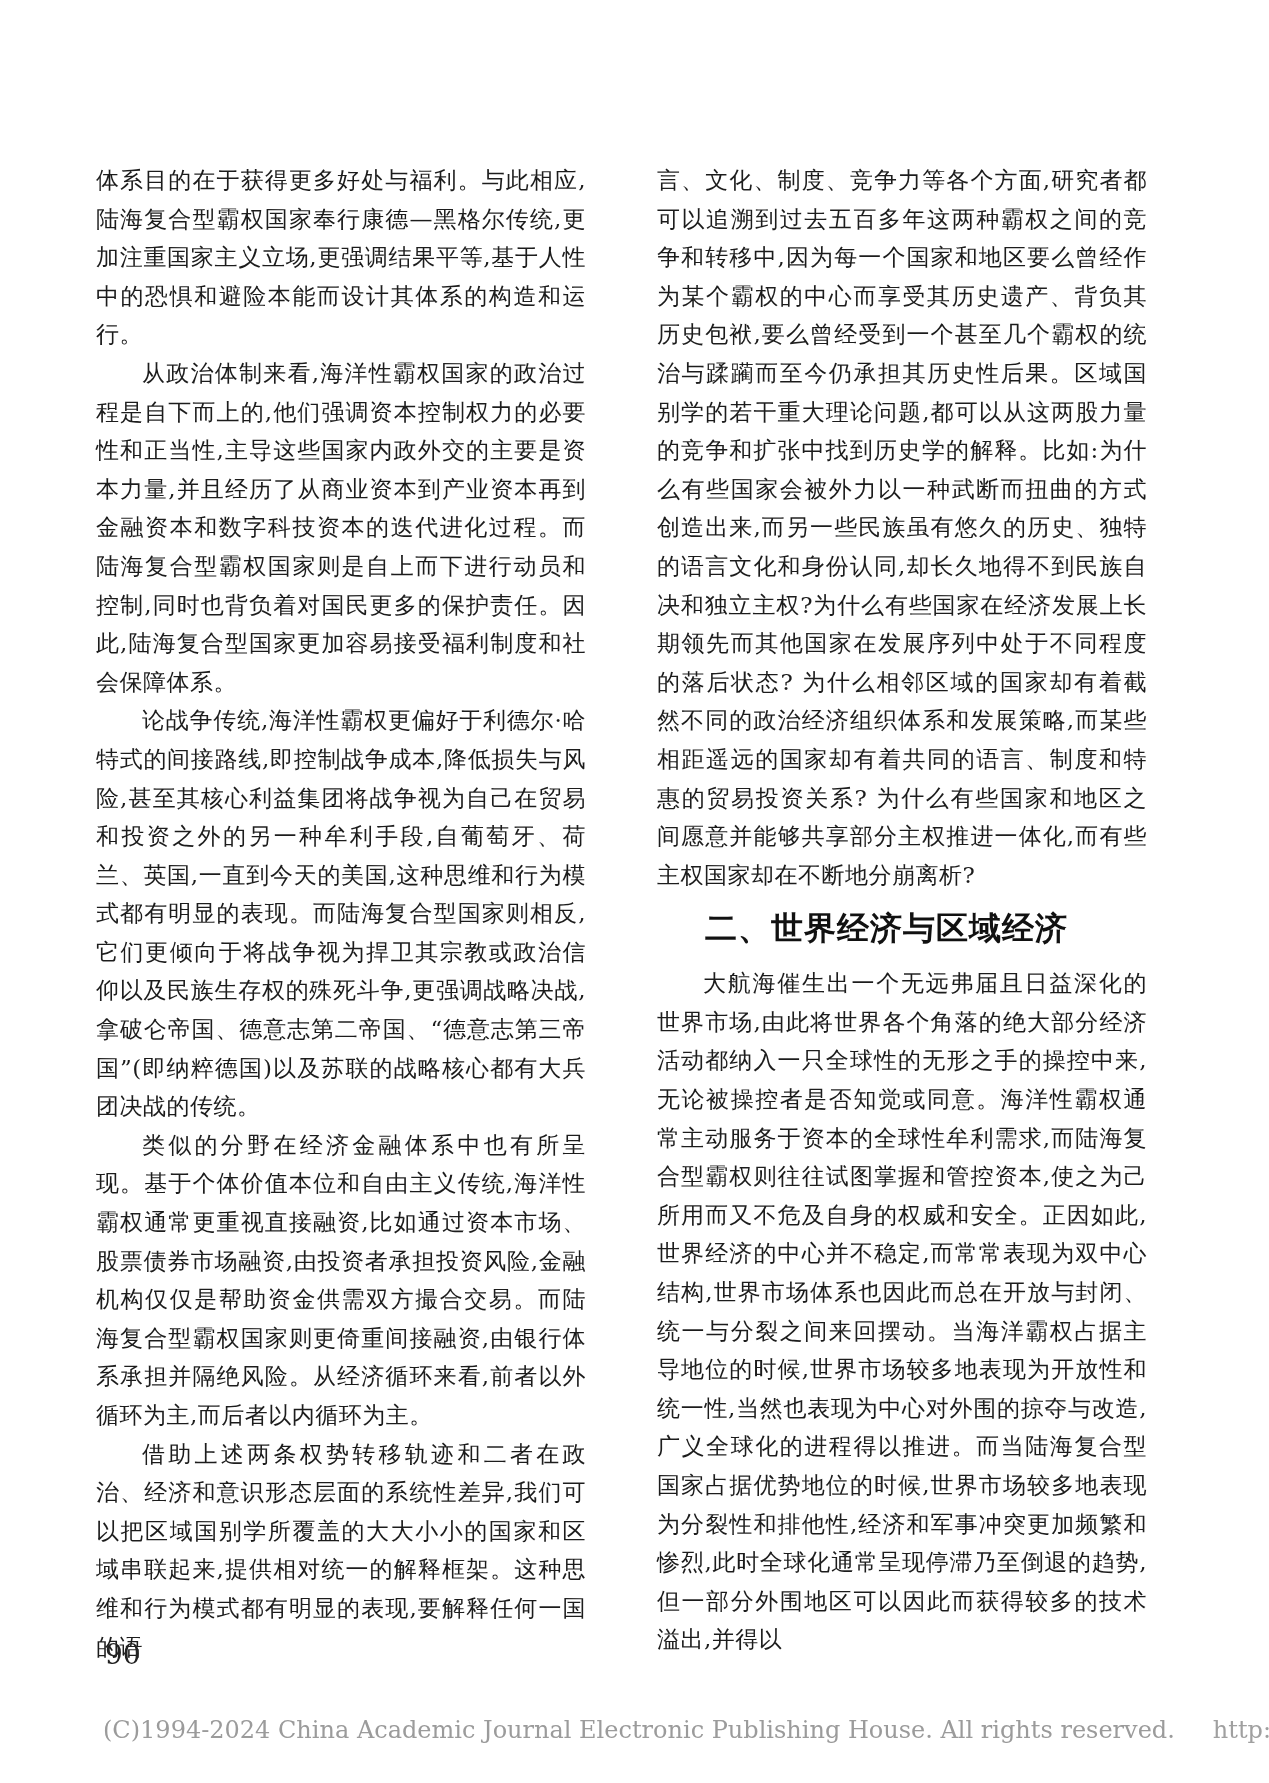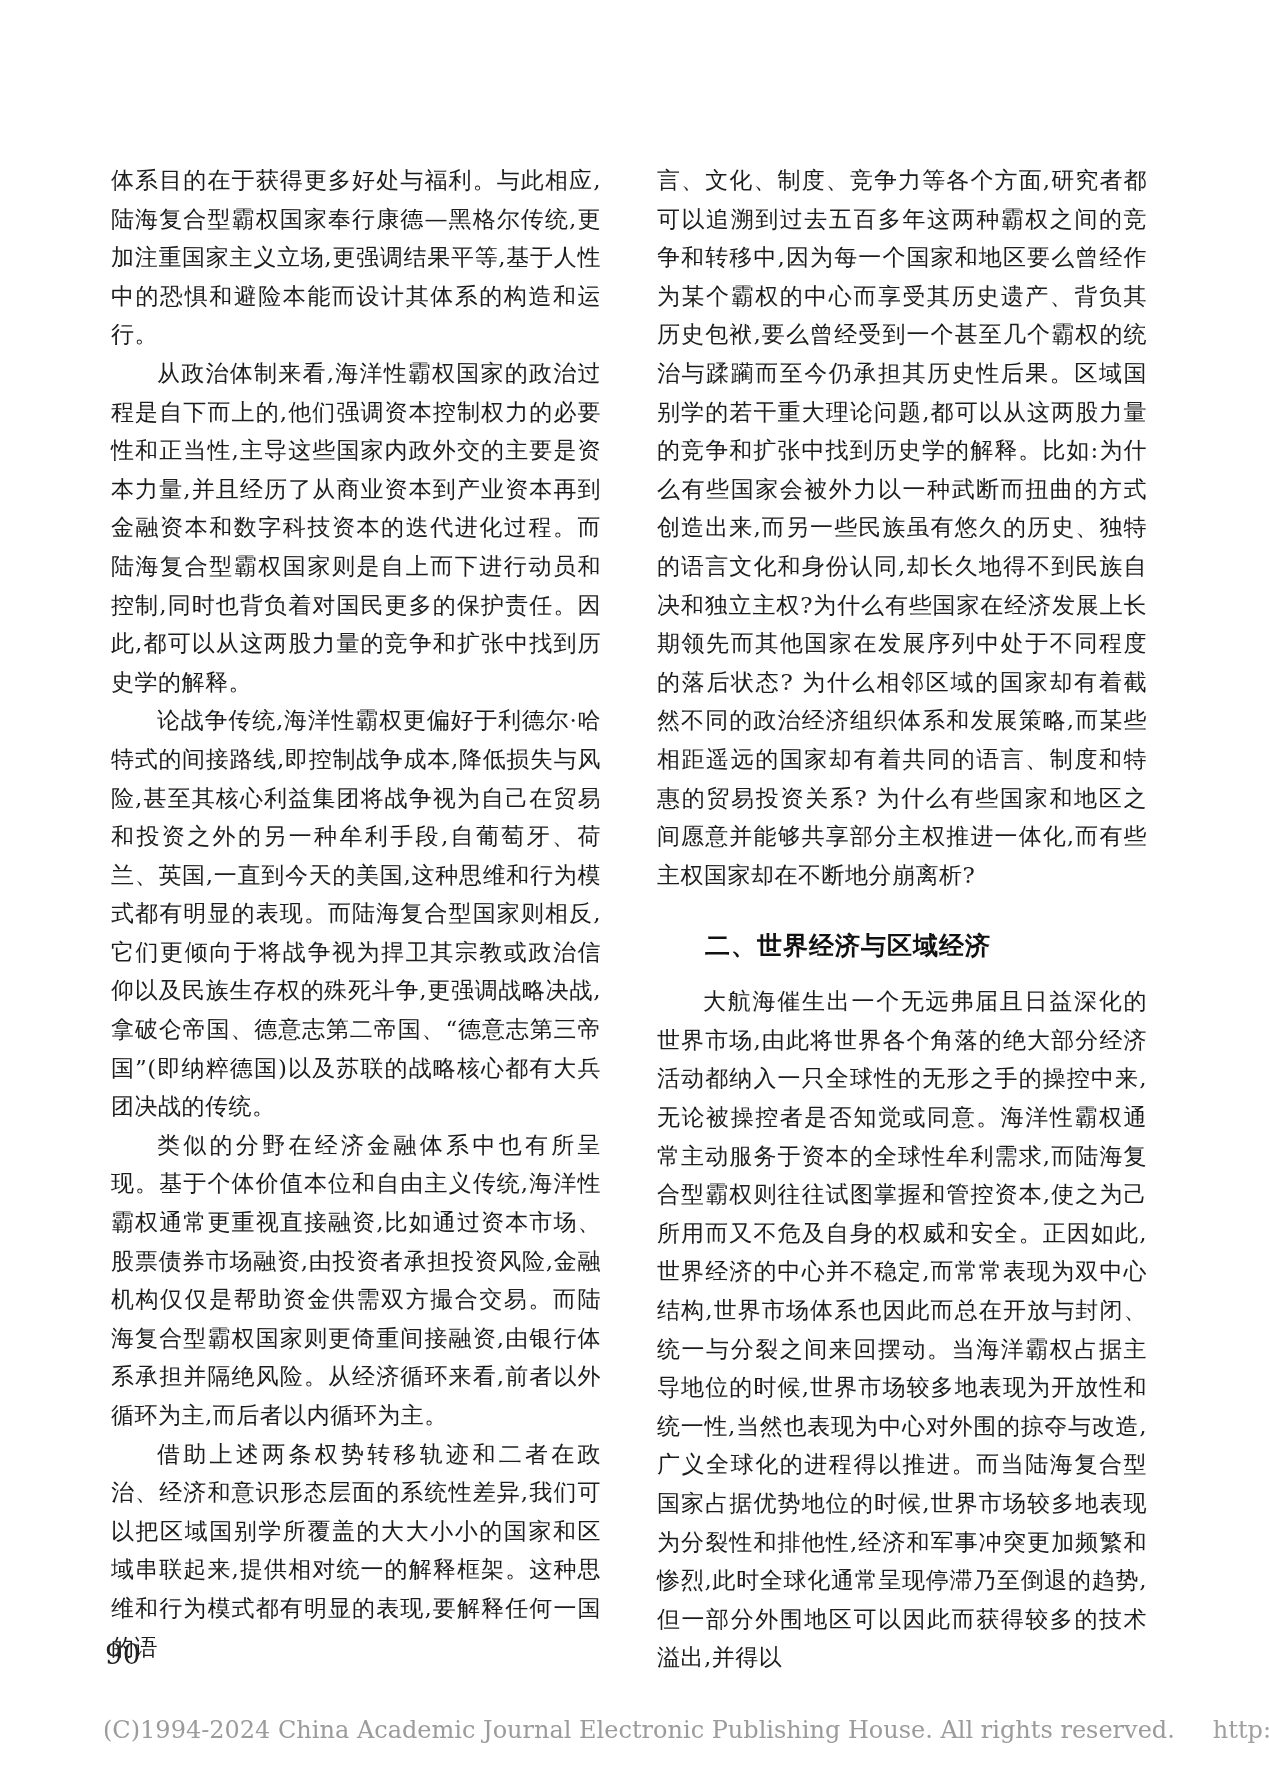--- a/index.html
+++ b/index.html
@@ -18,33 +18,33 @@
     position:absolute;
     top:161px;
     width:490px;
     color:#1c1c1c;
     font-size:23px;
     line-height:38.6px;
     text-align:justify;
     text-justify:inter-ideograph;
     letter-spacing:0.5px;
   }
-  .col-left{left:111px;}
+  .col-left{left:96px;}
   .col-right{left:657px;}
   .column p{
     margin:0;
     padding:0;
   }
   .column p.indent{text-indent:2em;}
   .section-heading{
-    margin:32px 0 16px 0;
+    margin:14px 0 16px 0;
     padding-left:48px;
     font-family:"DejaVu Sans","Liberation Sans",sans-serif;
     font-weight:bold;
-    font-size:25px;
+    font-size:32px;
     line-height:40px;
     color:#111111;
     text-align:left;
     letter-spacing:1px;
   }
   .page-number{
     position:absolute;
     left:105px;
     top:1638px;
     font-size:28px;
@@ -66,21 +66,21 @@
     color:#a0a0a0;
   }
 </style>
 </head>
 <body>
 
 <div class="page">
 
   <div class="column col-left">
     <p>体系目的在于获得更多好处与福利。与此相应,陆海复合型霸权国家奉行康德—黑格尔传统,更加注重国家主义立场,更强调结果平等,基于人性中的恐惧和避险本能而设计其体系的构造和运行。</p>
-    <p class="indent">从政治体制来看,海洋性霸权国家的政治过程是自下而上的,他们强调资本控制权力的必要性和正当性,主导这些国家内政外交的主要是资本力量,并且经历了从商业资本到产业资本再到金融资本和数字科技资本的迭代进化过程。而陆海复合型霸权国家则是自上而下进行动员和控制,同时也背负着对国民更多的保护责任。因此,都可以从这两股力量的竞争和扩张中找到历史学的解释。</p>
+    <p class="indent">从政治体制来看,海洋性霸权国家的政治过程是自下而上的,他们强调资本控制权力的必要性和正当性,主导这些国家内政外交的主要是资本力量,并且经历了从商业资本到产业资本再到金融资本和数字科技资本的迭代进化过程。而陆海复合型霸权国家则是自上而下进行动员和控制,同时也背负着对国民更多的保护责任。因此,陆海复合型国家更加容易接受福利制度和社会保障体系。</p>
     <p class="indent">论战争传统,海洋性霸权更偏好于利德尔·哈特式的间接路线,即控制战争成本,降低损失与风险,甚至其核心利益集团将战争视为自己在贸易和投资之外的另一种牟利手段,自葡萄牙、荷兰、英国,一直到今天的美国,这种思维和行为模式都有明显的表现。而陆海复合型国家则相反,它们更倾向于将战争视为捍卫其宗教或政治信仰以及民族生存权的殊死斗争,更强调战略决战,拿破仑帝国、德意志第二帝国、“德意志第三帝国”(即纳粹德国)以及苏联的战略核心都有大兵团决战的传统。</p>
     <p class="indent">类似的分野在经济金融体系中也有所呈现。基于个体价值本位和自由主义传统,海洋性霸权通常更重视直接融资,比如通过资本市场、股票债券市场融资,由投资者承担投资风险,金融机构仅仅是帮助资金供需双方撮合交易。而陆海复合型霸权国家则更倚重间接融资,由银行体系承担并隔绝风险。从经济循环来看,前者以外循环为主,而后者以内循环为主。</p>
     <p class="indent">借助上述两条权势转移轨迹和二者在政治、经济和意识形态层面的系统性差异,我们可以把区域国别学所覆盖的大大小小的国家和区域串联起来,提供相对统一的解释框架。这种思维和行为模式都有明显的表现,要解释任何一国的语</p>
   </div>
 
   <div class="column col-right">
     <p>言、文化、制度、竞争力等各个方面,研究者都可以追溯到过去五百多年这两种霸权之间的竞争和转移中,因为每一个国家和地区要么曾经作为某个霸权的中心而享受其历史遗产、背负其历史包袱,要么曾经受到一个甚至几个霸权的统治与蹂躏而至今仍承担其历史性后果。区域国别学的若干重大理论问题,都可以从这两股力量的竞争和扩张中找到历史学的解释。比如:为什么有些国家会被外力以一种武断而扭曲的方式创造出来,而另一些民族虽有悠久的历史、独特的语言文化和身份认同,却长久地得不到民族自决和独立主权?为什么有些国家在经济发展上长期领先而其他国家在发展序列中处于不同程度的落后状态? 为什么相邻区域的国家却有着截然不同的政治经济组织体系和发展策略,而某些相距遥远的国家却有着共同的语言、制度和特惠的贸易投资关系? 为什么有些国家和地区之间愿意并能够共享部分主权推进一体化,而有些主权国家却在不断地分崩离析?</p>
     <h2 class="section-heading">二、世界经济与区域经济</h2>
     <p class="indent">大航海催生出一个无远弗届且日益深化的世界市场,由此将世界各个角落的绝大部分经济活动都纳入一只全球性的无形之手的操控中来,无论被操控者是否知觉或同意。海洋性霸权通常主动服务于资本的全球性牟利需求,而陆海复合型霸权则往往试图掌握和管控资本,使之为己所用而又不危及自身的权威和安全。正因如此,世界经济的中心并不稳定,而常常表现为双中心结构,世界市场体系也因此而总在开放与封闭、统一与分裂之间来回摆动。当海洋霸权占据主导地位的时候,世界市场较多地表现为开放性和统一性,当然也表现为中心对外围的掠夺与改造,广义全球化的进程得以推进。而当陆海复合型国家占据优势地位的时候,世界市场较多地表现为分裂性和排他性,经济和军事冲突更加频繁和惨烈,此时全球化通常呈现停滞乃至倒退的趋势,但一部分外围地区可以因此而获得较多的技术溢出,并得以</p>
   </div>

